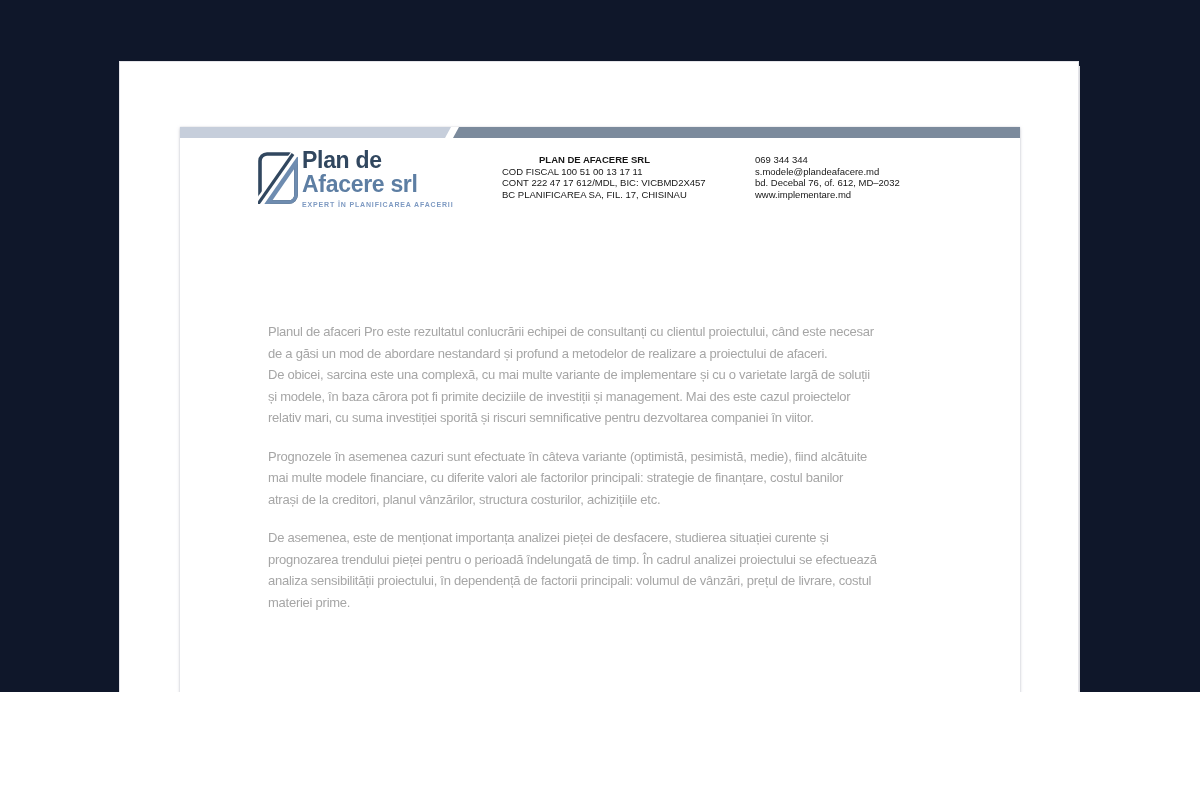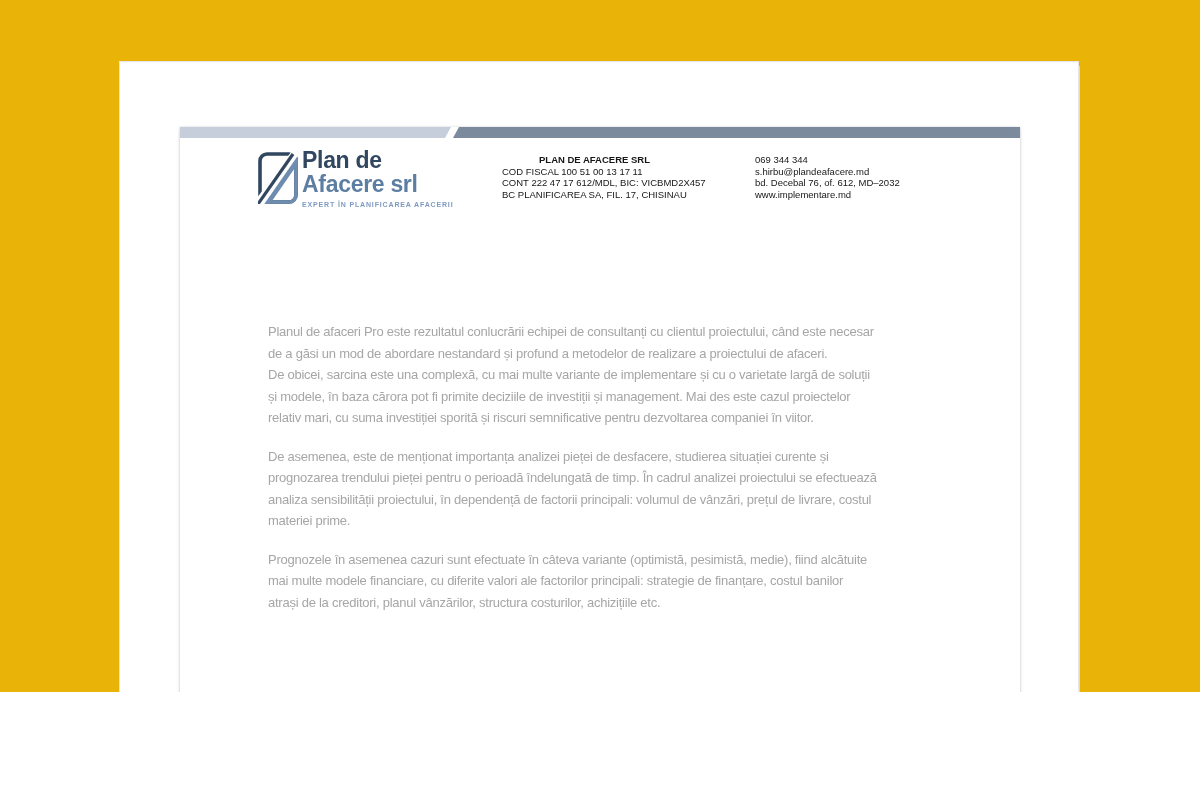--- a/index.html
+++ b/index.html
@@ -1,21 +1,21 @@
 <!DOCTYPE html>
 <html><head>
 <meta charset="utf-8">
 <style>
   * { margin: 0; padding: 0; box-sizing: border-box; }
   html, body { background: #ffffff; }
   .canvas {
     position: relative;
     width: 1200px;
     height: 692px;
-    background: #eab308;
+    background: #0f172a;
     overflow: hidden;
     font-family: "Liberation Sans", sans-serif;
   }
   .mockup-card {
     position: absolute;
     left: 119px; top: 61px;
     width: 960px; height: 678px;
     background: #ffffff;
     border: 1px solid #e4e4e9;
     box-shadow: 2px 4px 0 -1px #d9dade;
@@ -114,35 +114,35 @@
 
     <div class="info-block company-block">
       <div class="info-bold">PLAN DE AFACERE SRL</div>
       <div>COD FISCAL 100 51 00 13 17 11</div>
       <div>CONT 222 47 17 612/MDL, BIC: VICBMD2X457</div>
       <div>BC PLANIFICAREA SA, FIL. 17, CHISINAU</div>
     </div>
 
     <div class="info-block contact-block">
       <div>069 344 344</div>
-      <div>s.hirbu@plandeafacere.md</div>
+      <div>s.modele@plandeafacere.md</div>
       <div>bd. Decebal 76, of. 612, MD–2032</div>
       <div>www.implementare.md</div>
     </div>
 
     <div class="body-text">
       <p>Planul de afaceri Pro este rezultatul conlucrării echipei de consultanți cu clientul proiectului, când este necesar
 de a găsi un mod de abordare nestandard și profund a metodelor de realizare a proiectului de afaceri.
 De obicei, sarcina este una complexă, cu mai multe variante de implementare și cu o varietate largă de soluții
 și modele, în baza cărora pot fi primite deciziile de investiții și management. Mai des este cazul proiectelor
 relativ mari, cu suma investiției sporită și riscuri semnificative pentru dezvoltarea companiei în viitor.</p>
+      <p>Prognozele în asemenea cazuri sunt efectuate în câteva variante (optimistă, pesimistă, medie), fiind alcătuite
+mai multe modele financiare, cu diferite valori ale factorilor principali: strategie de finanțare, costul banilor
+atrași de la creditori, planul vânzărilor, structura costurilor, achizițiile etc.</p>
       <p>De asemenea, este de menționat importanța analizei pieței de desfacere, studierea situației curente și
 prognozarea trendului pieței pentru o perioadă îndelungată de timp. În cadrul analizei proiectului se efectuează
 analiza sensibilității proiectului, în dependență de factorii principali: volumul de vânzări, prețul de livrare, costul
 materiei prime.</p>
-      <p>Prognozele în asemenea cazuri sunt efectuate în câteva variante (optimistă, pesimistă, medie), fiind alcătuite
-mai multe modele financiare, cu diferite valori ale factorilor principali: strategie de finanțare, costul banilor
-atrași de la creditori, planul vânzărilor, structura costurilor, achizițiile etc.</p>
     </div>
 
 
   </div>
 </div>
 
 </body></html>

